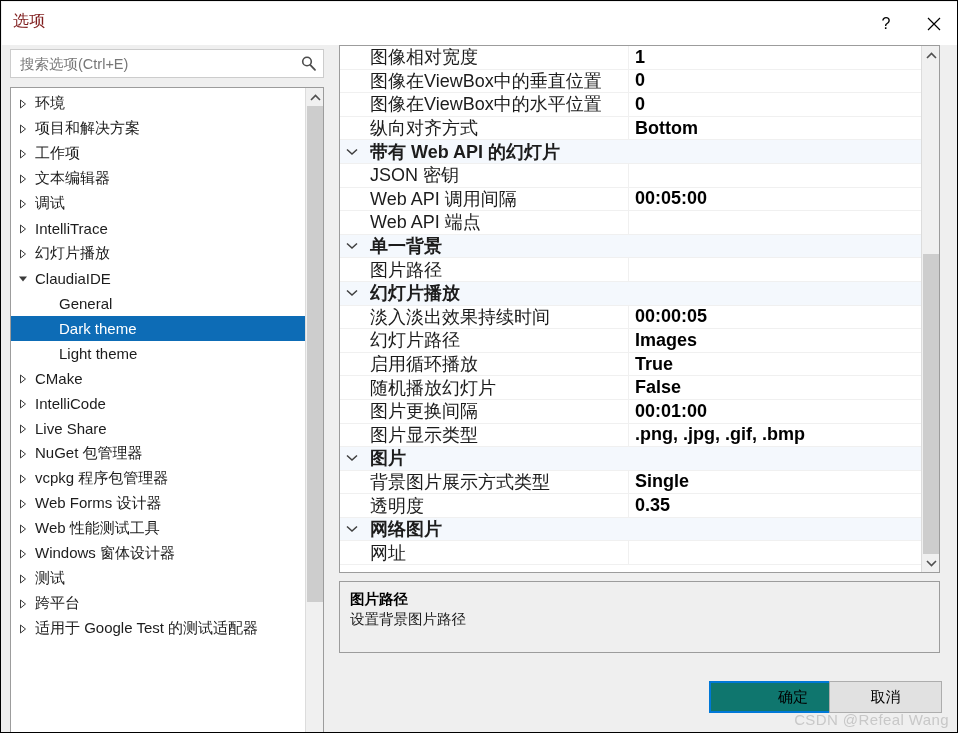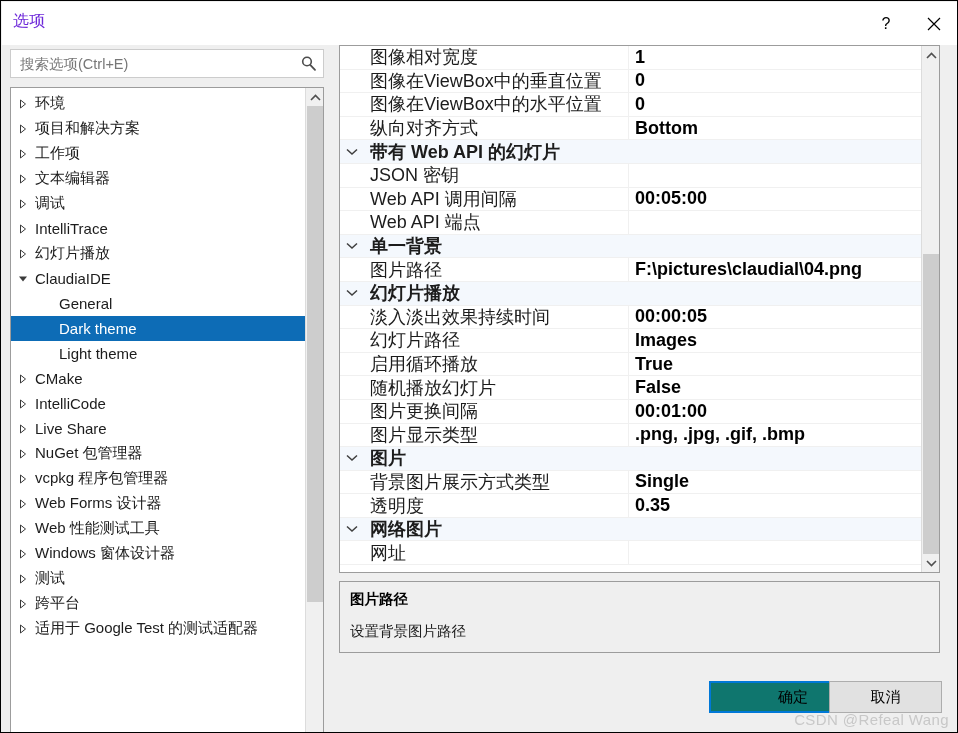--- a/index.html
+++ b/index.html
@@ -29,21 +29,21 @@
     left: 1px; top: 1px;
     width: 956px; height: 43px;
     background: #ffffff;
     display: flex;
     align-items: center;
   }
   .titlebar-text {
     position: absolute;
     left: 11px; top: 9px;
     font-size: 16px;
-    color: #6d28d9;
+    color: #7f1d1d;
     letter-spacing: .2px;
   }
   .titlebar-buttons {
     position: absolute;
     right: 0; top: 0;
     height: 43px;
     display: flex;
   }
   .tb-btn {
     width: 46px; height: 43px;
@@ -258,21 +258,20 @@
   .desc-title {
     font-size: 14.5px;
     font-weight: bold;
     color: #000000;
     line-height: 20px;
   }
   .desc-body {
     font-size: 14.5px;
     color: #1c1c1c;
     line-height: 20px;
-    margin-top: 12px;
   }
 
   
   .footer-btn {
     position: absolute;
     height: 32px;
     box-sizing: border-box;
     background: #e1e1e1;
     border: 1px solid #adadad;
     font-family: "Liberation Sans", "DejaVu Sans", sans-serif;
@@ -585,21 +584,20 @@
               <path d="M1 1.5 L6 6 L11 1.5" stroke="currentColor" stroke-width="1.5" fill="none"></path>
             </svg>
           </span>
           <span class="name">单一背景</span>
           <span class="value"></span>
         </div>
         <div class="grow">
           <span class="expcol"></span>
           <span class="name">图片路径</span>
           <span class="divider"></span>
-          <span class="value">F:\pictures\claudial\04.png</span>
         </div>
         <div class="grow category">
           <span class="expcol">
             <svg width="12" height="8" viewBox="0 0 12 8">
               <path d="M1 1.5 L6 6 L11 1.5" stroke="currentColor" stroke-width="1.5" fill="none"></path>
             </svg>
           </span>
           <span class="name">幻灯片播放</span>
           <span class="value"></span>
         </div>

